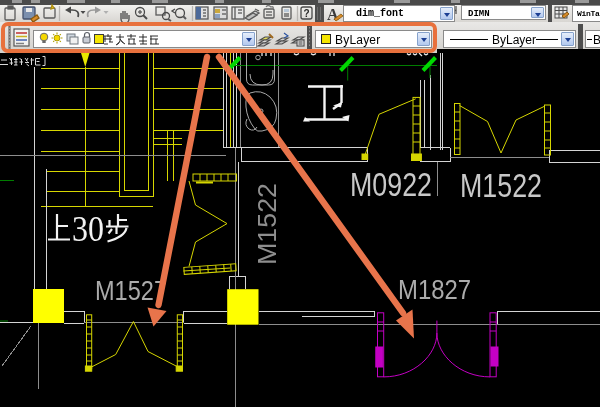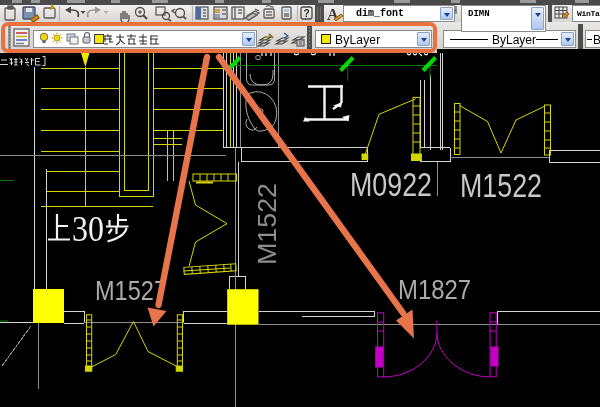--- a/index.html
+++ b/index.html
@@ -230,21 +230,21 @@
 <div class="cb" style="left:585px;top:30px;width:15px;height:18px;border-right:none">
   <div style="position:absolute;left:1px;top:8px;width:5px;border-top:1px solid #000"></div>
   <div style="position:absolute;left:7px;top:2px">By</div>
 </div>
 
 <div class="cb mono" style="left:343px;top:5px;width:112px;height:17px">
   <div style="position:absolute;left:12px;top:2px">dim_font</div>
   <div class="dd" style="right:1px"></div>
 </div>
 
-<div class="cb mono" style="left:461px;top:5px;width:85px;height:27px">
+<div class="cb mono" style="left:461px;top:5px;width:85px;height:15px">
   <div style="position:absolute;left:6px;top:3px;font-size:9px">DIMN</div>
   <div class="dd" style="right:1px"></div>
 </div>
 
 <div class="cb mono" style="left:572px;top:5px;width:28px;height:17px;border-right:none">
   <div style="position:absolute;left:4px;top:3px;font-size:8px;letter-spacing:-0.3px">WinTabl</div>
 </div>
 <div style="position:absolute;left:437px;top:49px;width:163px;height:4px;background:#000"></div>
 
 <svg id="cv" width="600" height="354" viewBox="0 53 600 354" style="position:absolute;top:53px;left:0;background:#000">

